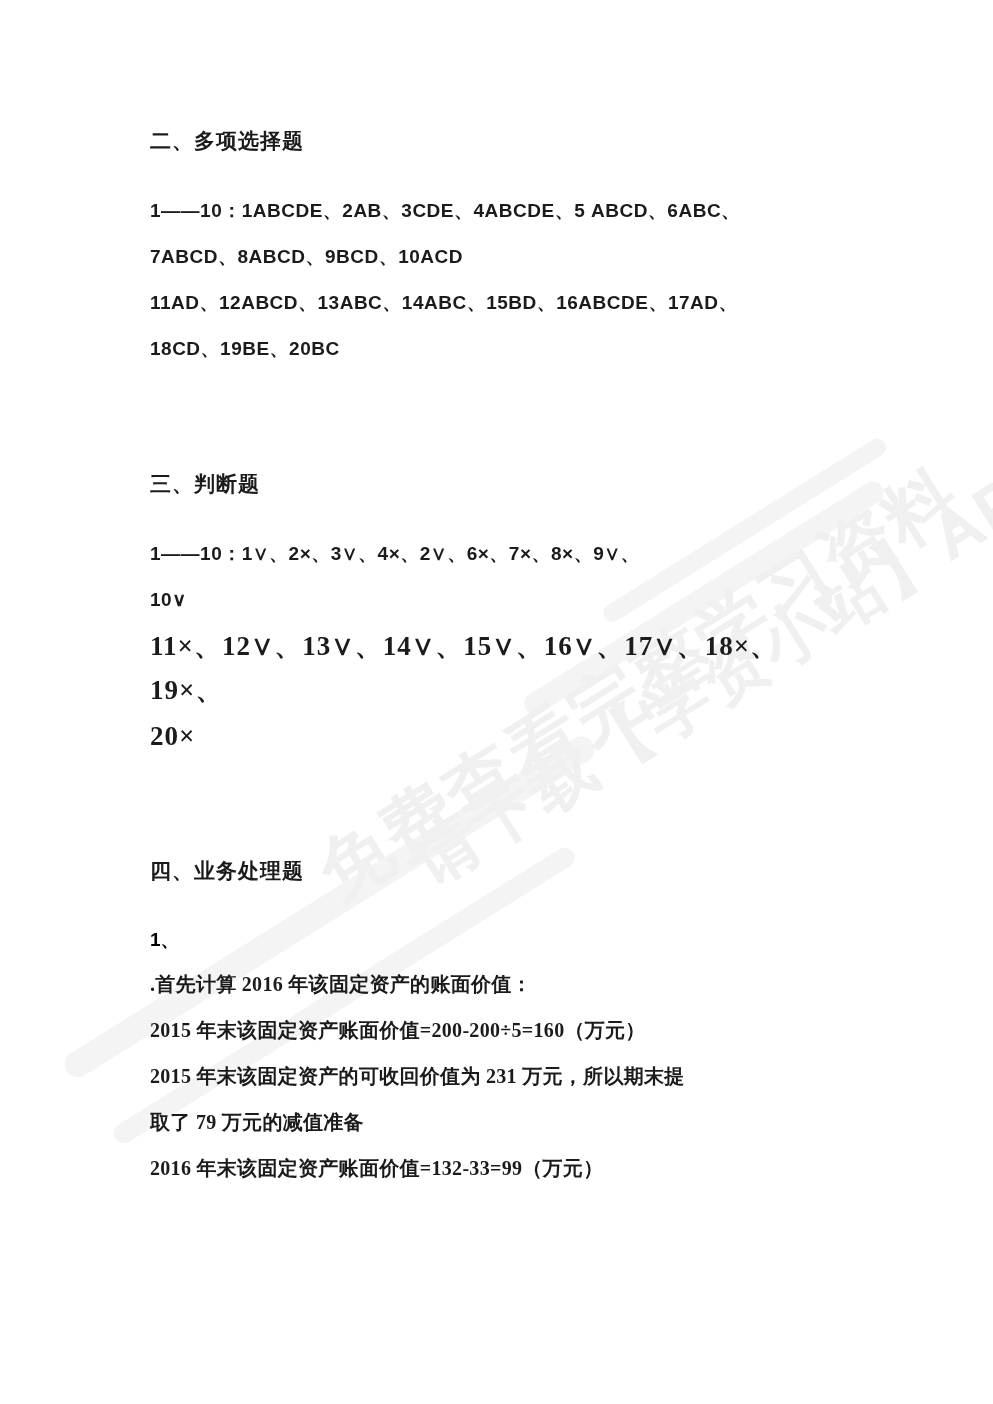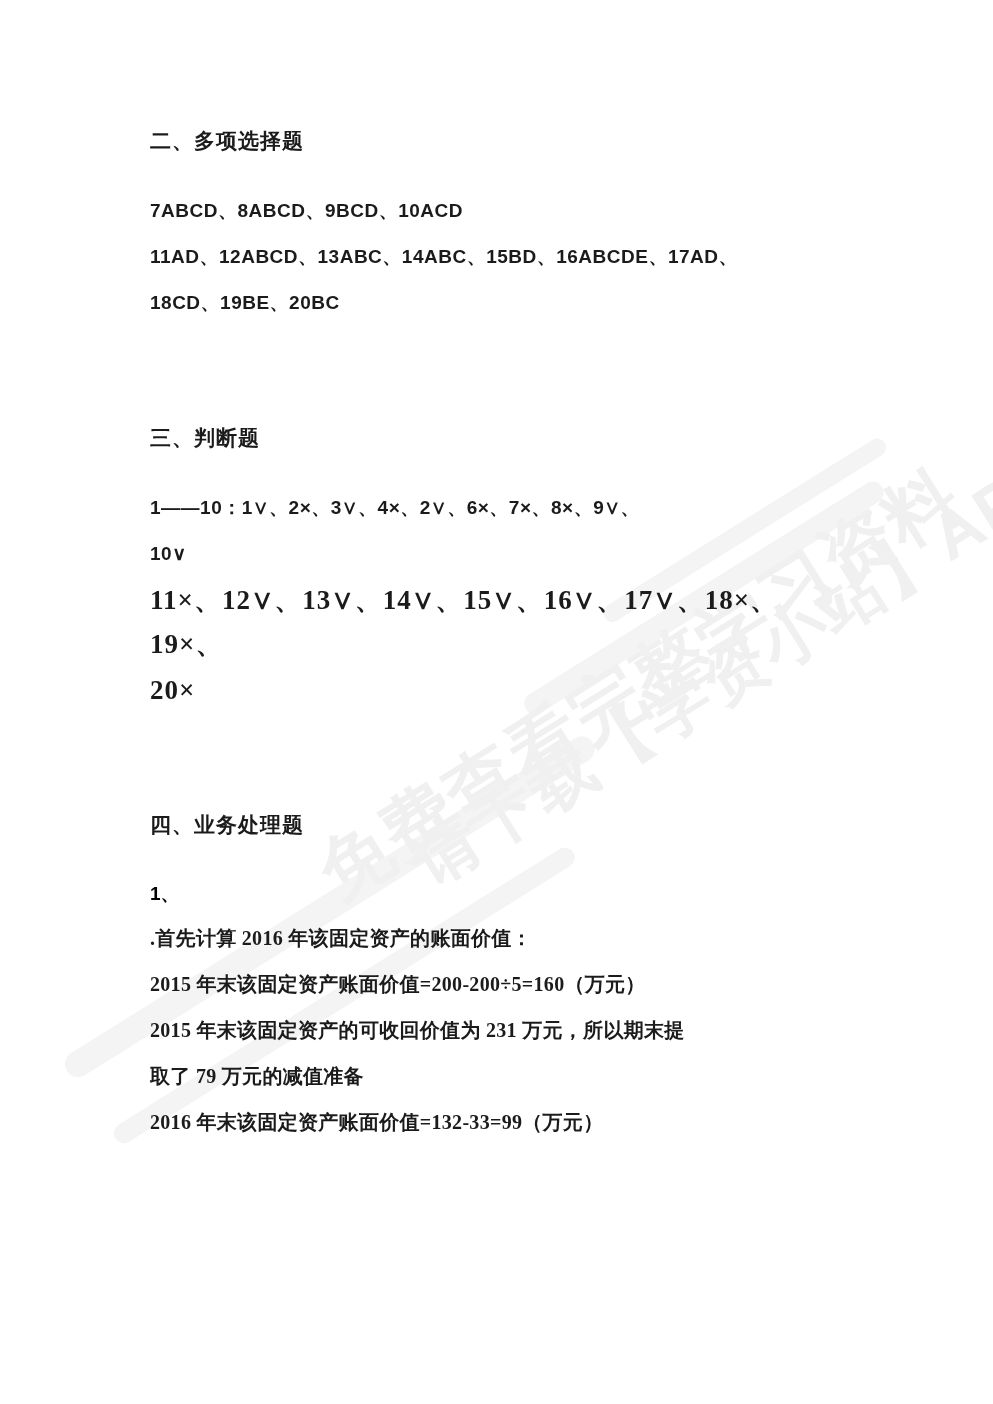--- a/index.html
+++ b/index.html
@@ -120,20 +120,21 @@
   <div class="wm-streak" style="left:520px; top:700px; width:420px; height:22px; transform:rotate(-32deg);"></div>
   <div class="wm-streak" style="left:600px; top:610px; width:330px; height:18px; transform:rotate(-32deg);"></div>
   <div class="wm-text wm-a">免费查看完整学习资料</div>
   <div class="wm-text wm-b">请下载【学资小站】APP</div>
 </div>
 
 <div id="page">
 
   <h2 class="section-heading">二、多项选择题</h2>
   <div class="answers-block">
+    <p class="para bold blk">1——10：1ABCDE、2AB、3CDE、4ABCDE、5 ABCD、6ABC、</p>
     <p class="para bold blk">7ABCD、8ABCD、9BCD、10ACD</p>
     <p class="para bold blk">11AD、12ABCD、13ABC、14ABC、15BD、16ABCDE、17AD、</p>
     <p class="para bold blk">18CD、19BE、20BC</p>
   </div>
 
   <div class="gap-lg"></div>
 
   <h2 class="section-heading">三、判断题</h2>
   <div class="answers-block">
     <p class="para bold blk">1——10：1∨、2×、3∨、4×、2∨、6×、7×、8×、9∨、</p>

